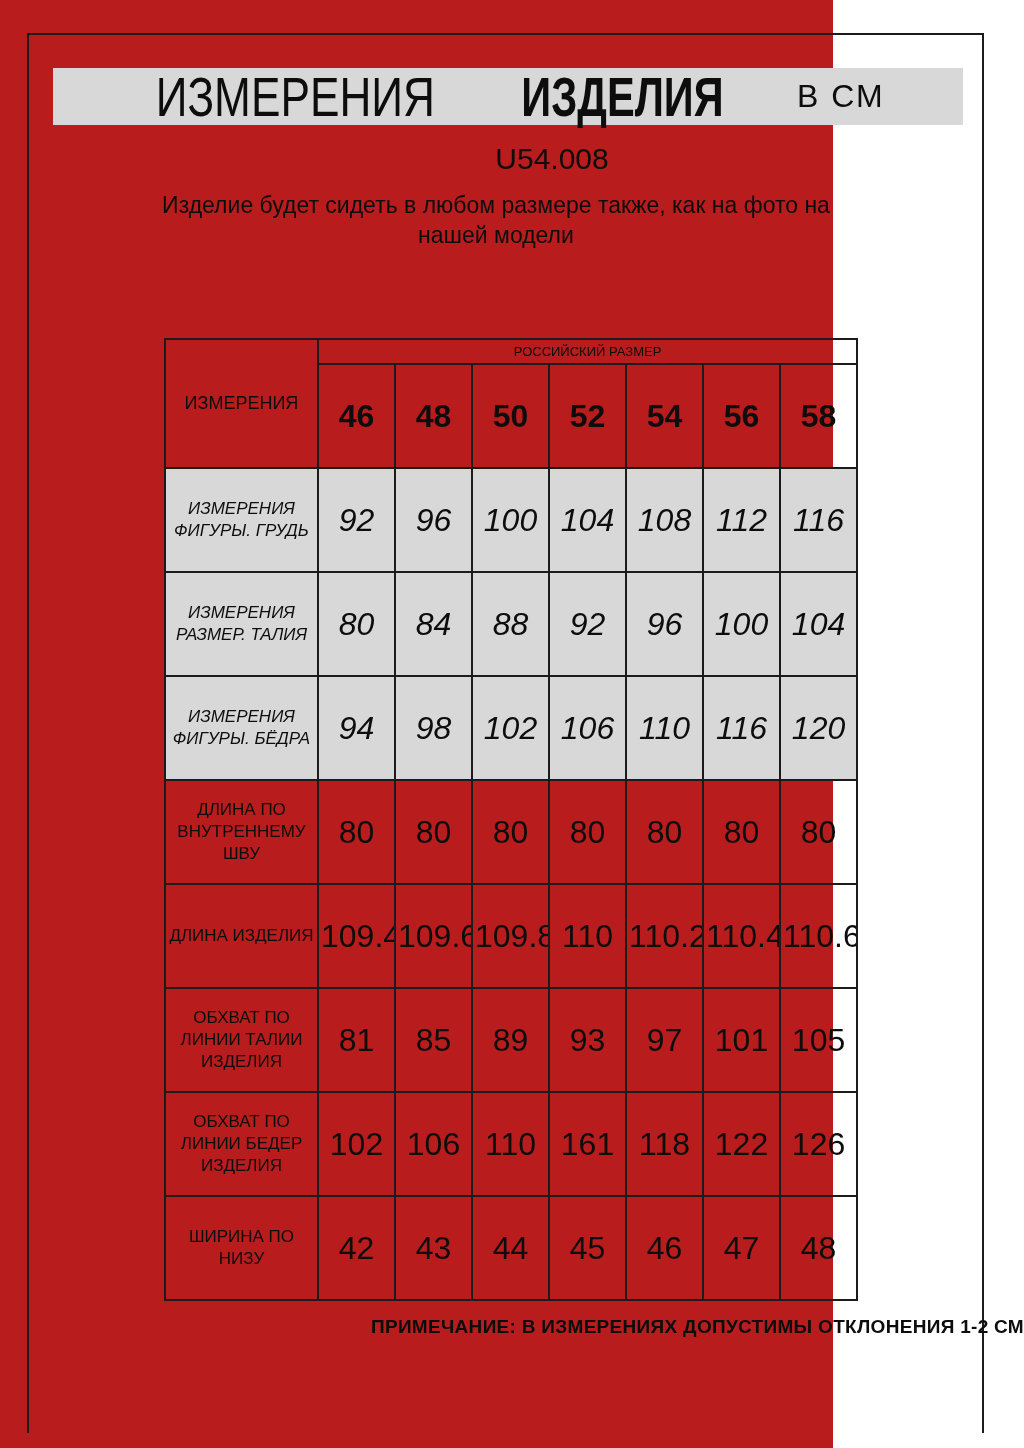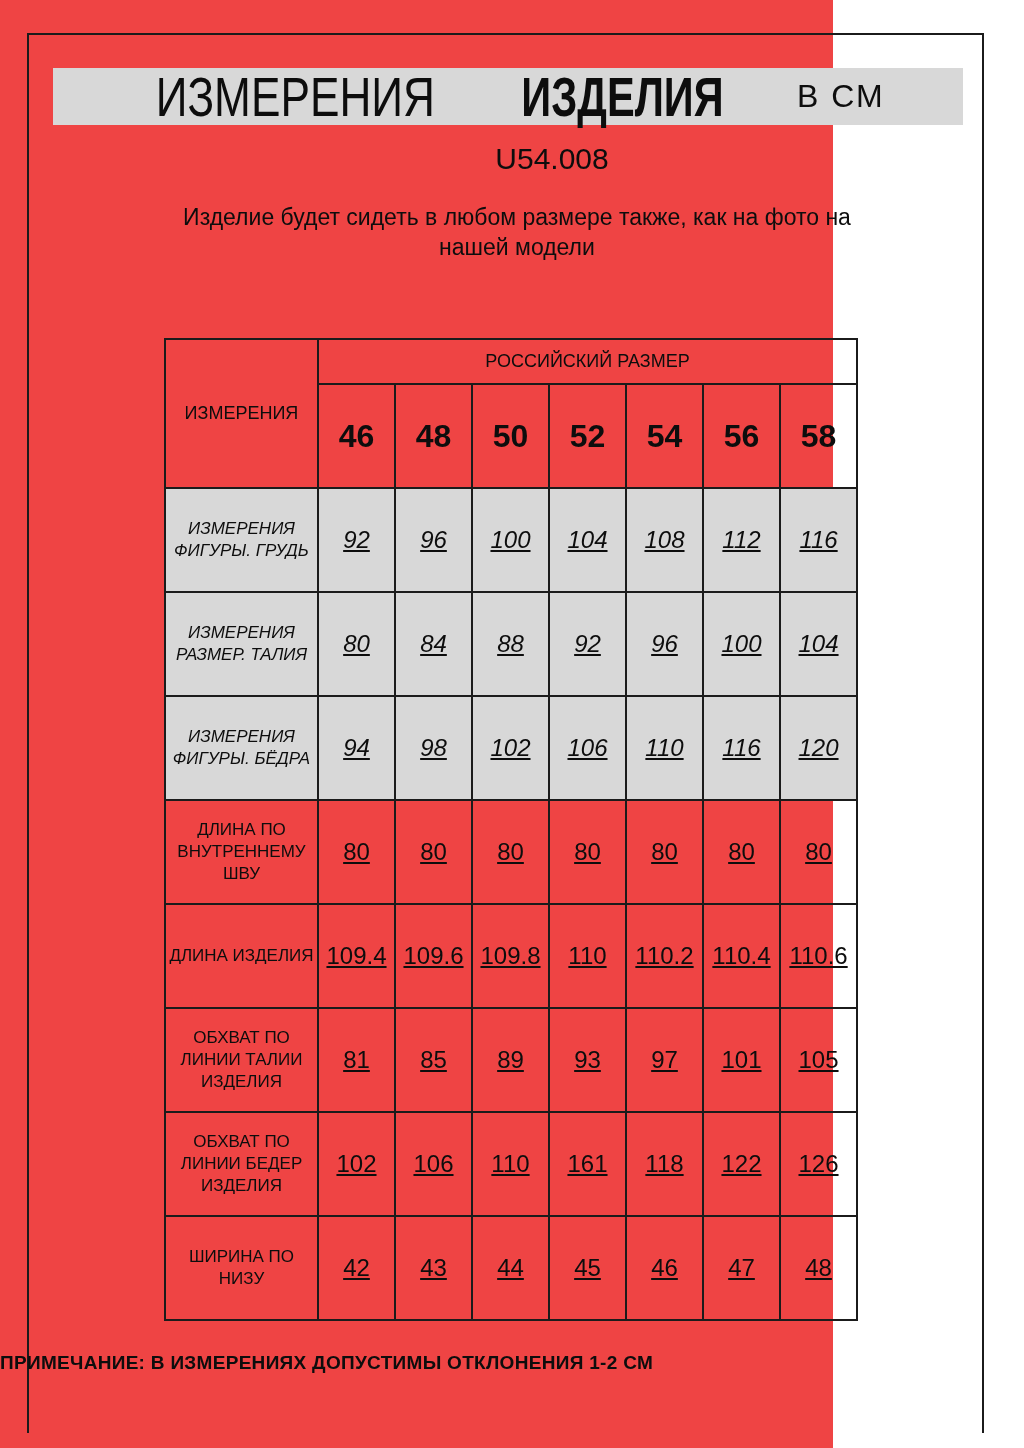--- a/index.html
+++ b/index.html
@@ -9,21 +9,21 @@
     width: 1024px;
     height: 1448px;
     font-family: "Liberation Sans", sans-serif;
     color: #0d0d0d;
     overflow: hidden;
   }
   .page {
     position: relative;
     width: 833px;
     height: 1448px;
-    background: #ef4444;
+    background: #b91c1c;
   }
   .frame {
     position: absolute;
     left: 27px;
     top: 33px;
     width: 957px;
     height: 1400px;
     border: 2px solid #1b1b1b;
     border-bottom: none;
     box-sizing: border-box;
@@ -67,83 +67,80 @@
     left: 0;
     top: 142px;
     width: 1024px;
     text-align: center;
     font-size: 30px;
     font-weight: 400;
     padding-left: 40px;
   }
   .subtitle {
     position: absolute;
-    left: 167px;
+    left: 146px;
     top: 191px;
     width: 700px;
     text-align: center;
     font-size: 23px;
     line-height: 1.3;
-    margin-top: 12px;
   }
   table.size-table {
     position: absolute;
     left: 164px;
     top: 338px;
     border-collapse: collapse;
     table-layout: fixed;
     width: 692px;
   }
   table.size-table col.c-label { width: 153px; }
   table.size-table col.c-size  { width: 77px; }
   table.size-table th, table.size-table td {
     border: 2px solid #1b1b1b;
     text-align: center;
     vertical-align: middle;
     padding: 2px;
     overflow: hidden;
   }
   tr.group-row { height: 24px; }
   tr.group-row th {
-    font-size: 18px;
-    font-weight: 400;
-    padding: 11px;
+    font-size: 13px;
+    font-weight: 400;
+    padding: 4px;
   }
   td.corner-label {
     font-size: 18px;
     font-weight: 400;
   }
   tr.sizes-row { height: 104px; }
   tr.sizes-row th {
     font-size: 32px;
     font-weight: 700;
   }
   tr.data-row { height: 104px; }
   tr.data-row td.row-label {
     font-size: 17px;
     font-weight: 400;
     line-height: 1.3;
   }
   tr.data-row td.value-cell {
-    font-size: 24px;
-    font-weight: 400;
-    text-decoration: underline;
+    font-size: 32px;
+    font-weight: 400;
   }
   tr.shaded td { background: #d8d8d8; }
   tr.italic td { font-style: italic; }
   .note {
     position: absolute;
     left: 0;
     top: 1316px;
     width: 1024px;
-    text-align: left;
+    text-align: right;
     font-size: 19px;
     font-weight: 700;
     letter-spacing: 0.3px;
-    margin-top: 36px;
   }
 </style>
 </head>
 <body>
 
 <div class="page">
 
   <div class="frame"></div>
 
   <div class="header-bar">

